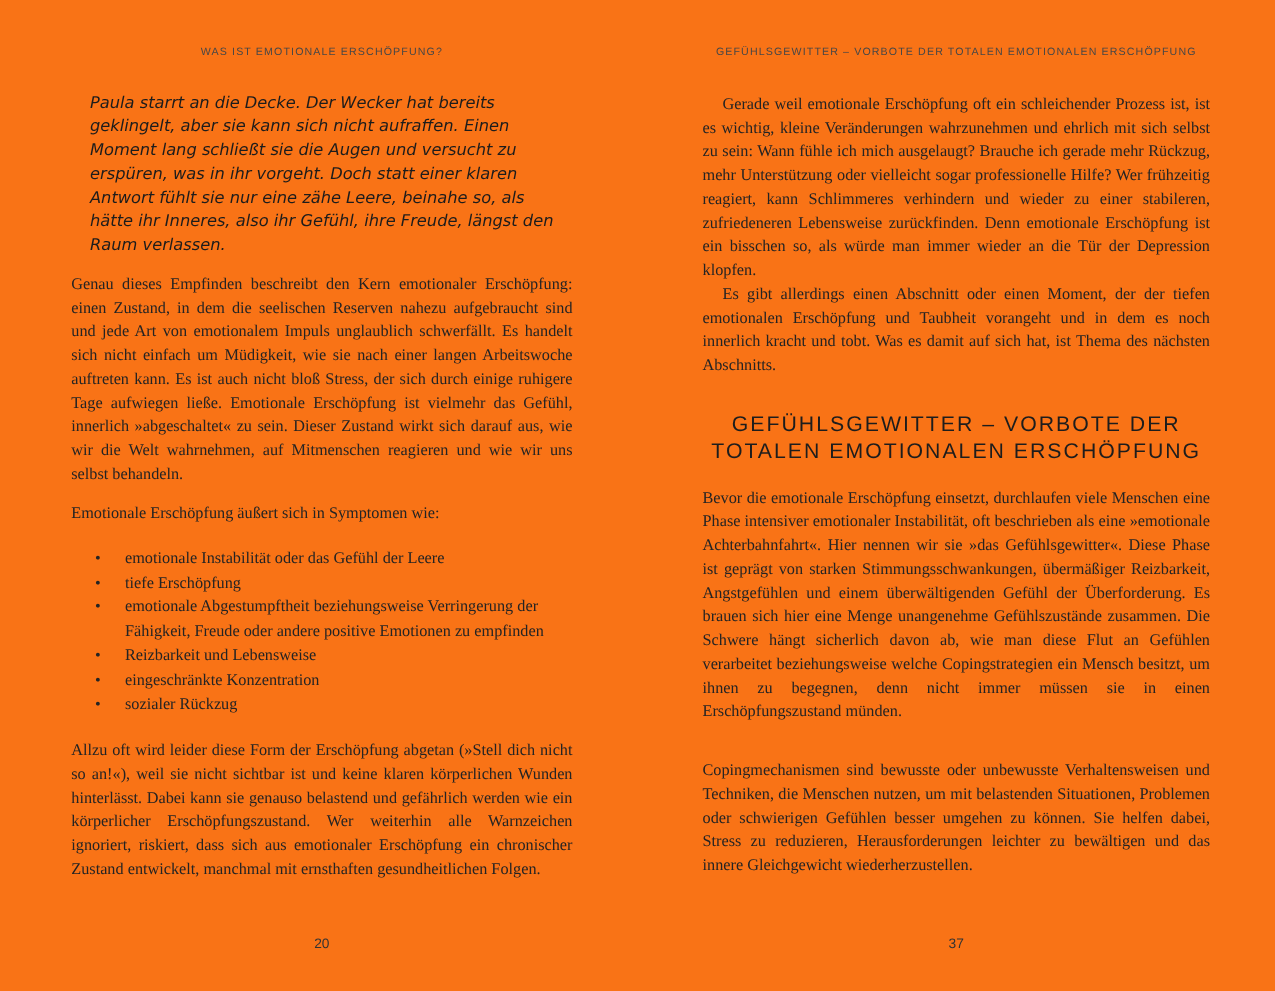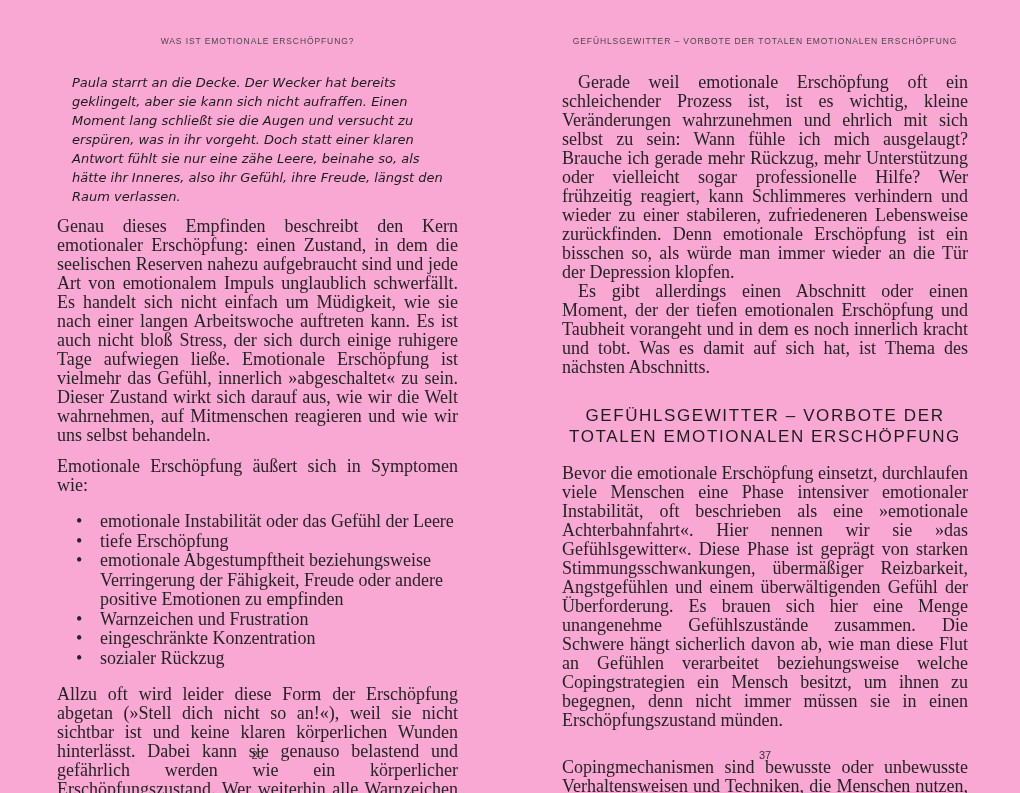--- a/index.html
+++ b/index.html
@@ -8,42 +8,42 @@
     width: 1020px;
     height: 793px;
     position: relative;
     overflow: hidden;
     font-family: "Liberation Serif", serif;
     color: #222222;
   }
   .spread {
     position: absolute;
     inset: 0;
-    background: #f9a8d4;
+    background: #f97316;
   }
   .page {
     position: absolute;
     top: 36px;
     bottom: 0;
   }
   .page-left  { left: 57px;  width: 401px; }
   .page-right { left: 562px; width: 406px; }
 
   .running-header {
     font-family: "Liberation Sans", sans-serif;
     font-size: 8.5px;
     letter-spacing: 0.9px;
     color: #474747;
     text-align: center;
     white-space: nowrap;
     margin-bottom: 27px;
   }
 
   .body-text {
-    font-size: 18px;
+    font-size: 13px;
     line-height: 19px;
     text-align: justify;
     color: #242424;
     hyphens: auto;
     -webkit-hyphens: auto;
   }
 
   .intro-quote {
     font-family: "DejaVu Sans", sans-serif;
     font-style: italic;
@@ -126,21 +126,21 @@
       <li>
         <span class="bullet">•</span>
         <span>tiefe Erschöpfung</span>
       </li>
       <li>
         <span class="bullet">•</span>
         <span>emotionale Abgestumpftheit beziehungsweise Verringerung der Fähigkeit, Freude oder andere positive Emotionen zu empfinden</span>
       </li>
       <li>
         <span class="bullet">•</span>
-        <span>Warnzeichen und Frustration</span>
+        <span>Reizbarkeit und Lebensweise</span>
       </li>
       <li>
         <span class="bullet">•</span>
         <span>eingeschränkte Konzentration</span>
       </li>
       <li>
         <span class="bullet">•</span>
         <span>sozialer Rückzug</span>
       </li>
     </ul>

